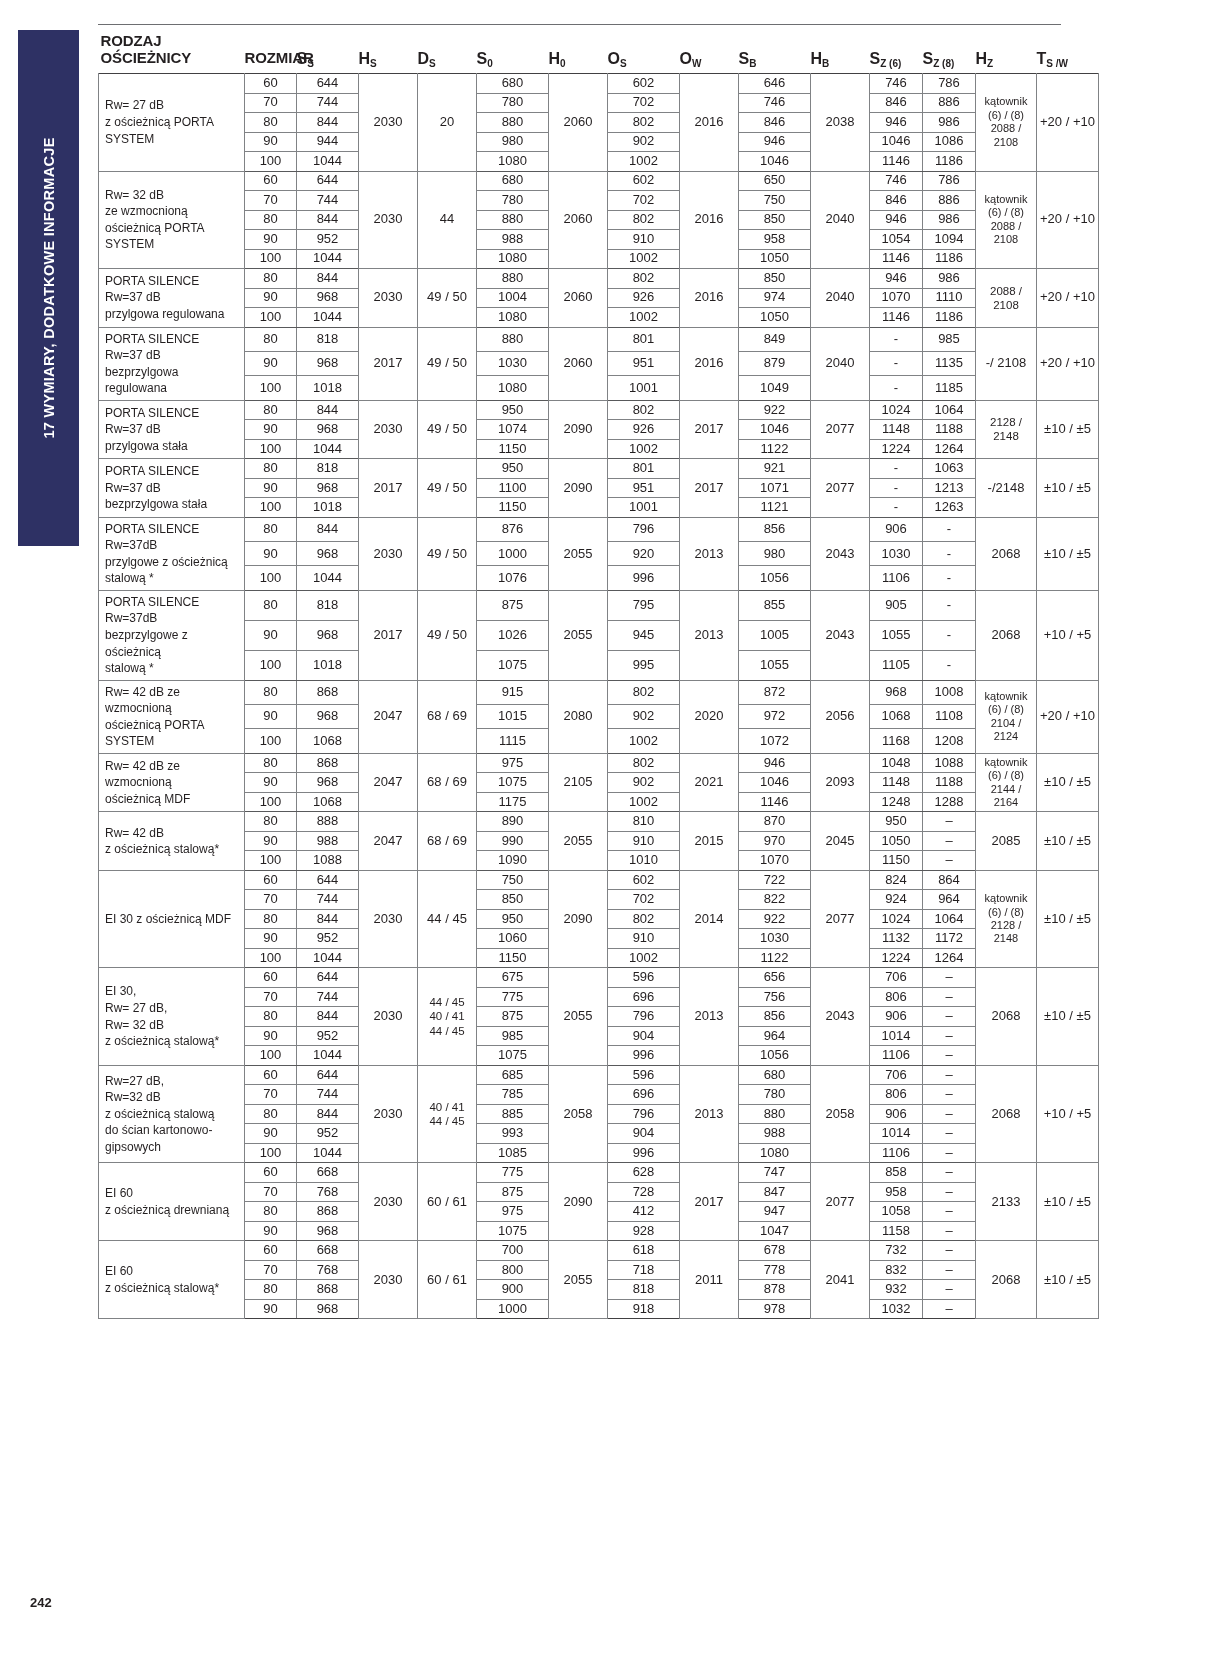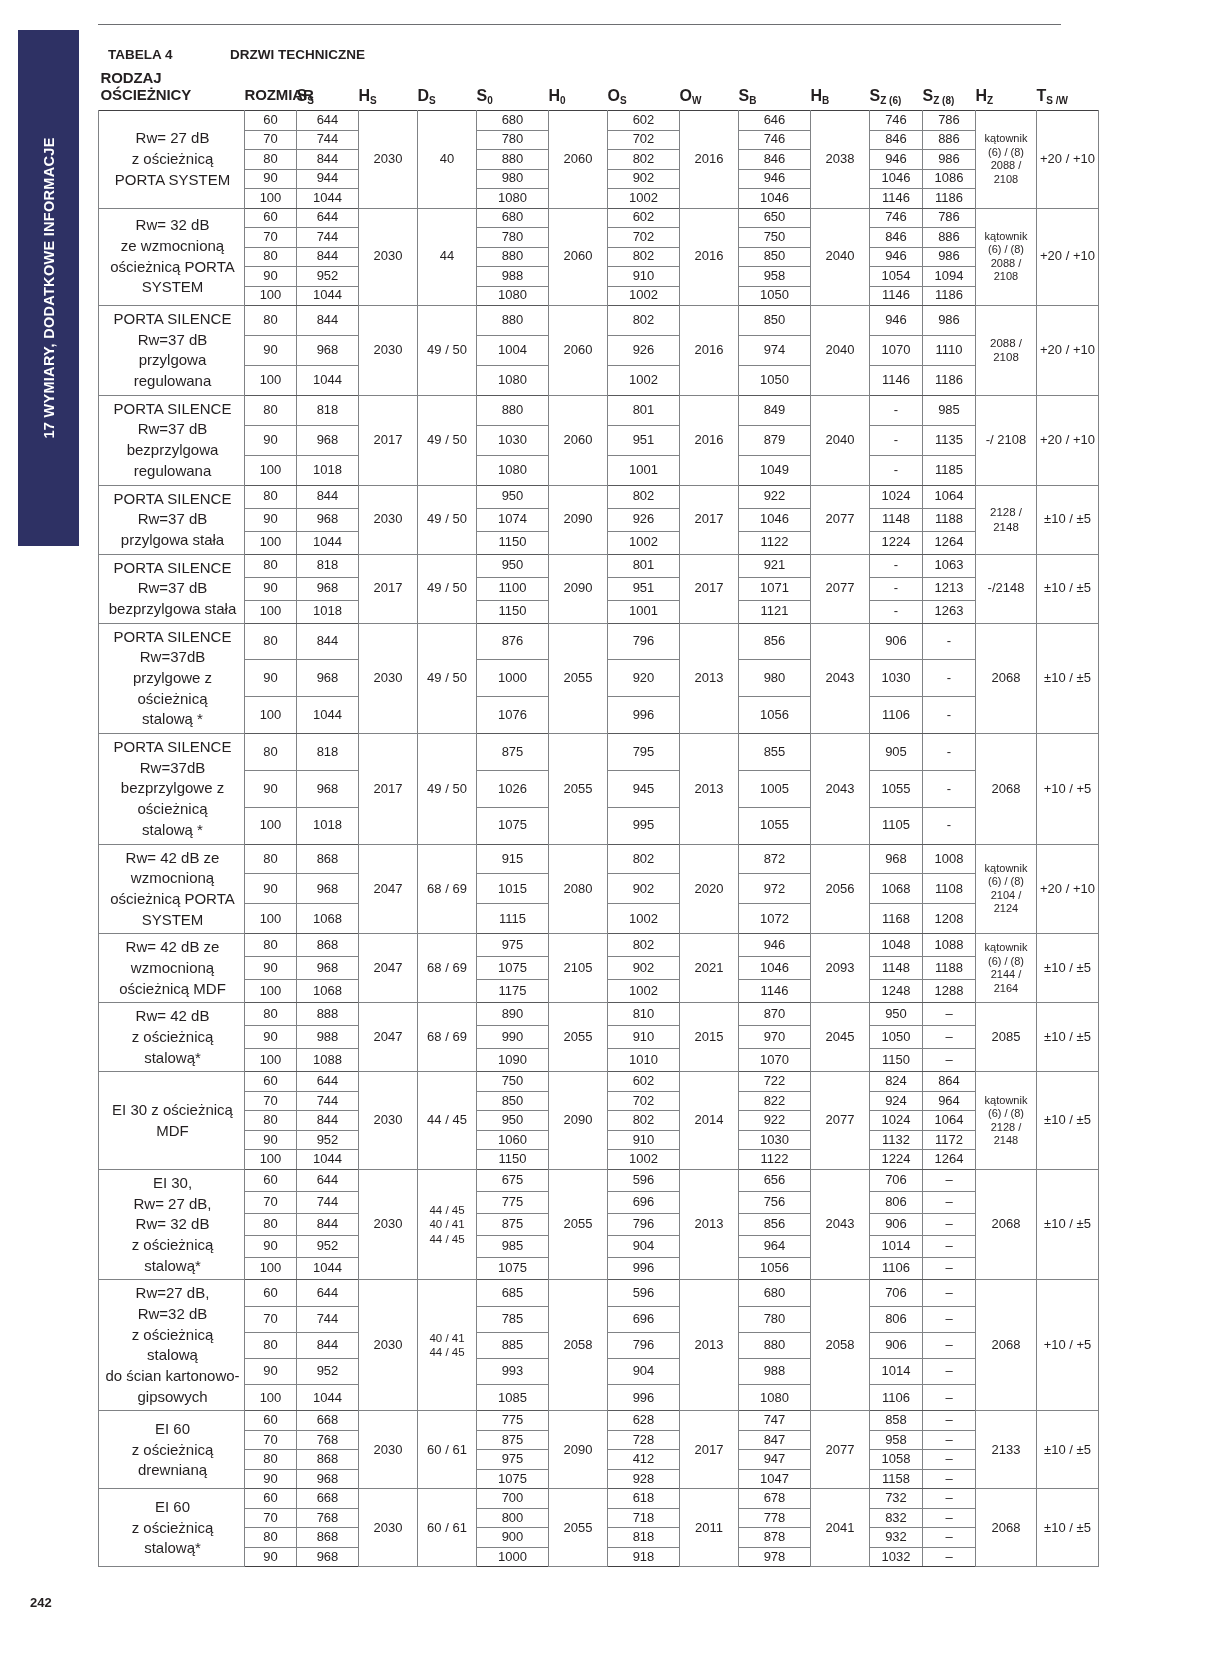--- a/index.html
+++ b/index.html
@@ -88,22 +88,22 @@
   .tbl td {
     border:1px solid #808285;
     font-size:13px;
     text-align:center;
     vertical-align:middle;
     height:19.5px;
     padding:0 1px;
     line-height:1.12;
   }
   .tbl td.kind {
-    text-align:center;
-    font-size:15px;
+    text-align:left;
+    font-size:12px;
     padding:3px 4px 3px 6px;
     line-height:1.38;
     vertical-align:middle;
   }
   .tbl td.multi { font-size:11.5px; line-height:1.24; }
   .tbl td.ktow  { font-size:11px; line-height:1.22; }
   .tbl tbody tr.block-start > td { border-top:1px solid #58595b; }
   .tbl tbody tr.block-end > td { border-bottom:1px solid #58595b; }
   .tbl tbody tr.head-line > td { border-top:1.2px solid #414042; }
   .tbl tbody tr:last-child > td { border-bottom:1.3px solid #414042; }
@@ -116,24 +116,20 @@
 </head>
 <body>
 
 <div id="side-tab">
   <span class="label">17  WYMIARY, DODATKOWE INFORMACJE</span>
 </div>
 
 <div id="page">
   <div class="rule"></div>
 
-  <div class="caption-row">
-    <span class="t-num">TABELA 4</span>
-    <span>DRZWI TECHNICZNE</span>
-  </div>
 
   <table class="tbl">
     <colgroup>
       <col class="c-kind">
         <col class="c-size">
         <col class="c-ss">
         <col class="c-hs">
         <col class="c-ds">
       <col class="c-s0">
         <col class="c-h0">
@@ -164,21 +160,21 @@
           <th>H<sub>Z</sub></th>
           <th>T<sub>S /W</sub></th>
         </tr>
     </thead>
     <tbody id="tbody">
         <tr class="block-start head-line">
           <td rowspan="5" class="kind">Rw= 27 dB<br>z ościeżnicą PORTA SYSTEM</td>
           <td>60</td>
           <td>644</td>
           <td rowspan="5">2030</td>
-          <td rowspan="5">40</td>
+          <td rowspan="5">20</td>
           <td>680</td>
           <td rowspan="5">2060</td>
           <td>602</td>
           <td rowspan="5">2016</td>
           <td>646</td>
           <td rowspan="5">2038</td>
           <td>746</td>
           <td>786</td>
           <td rowspan="5" class="ktow">kątownik<br>(6) / (8)<br>2088 /<br>2108</td>
           <td rowspan="5">+20 / +10</td>

